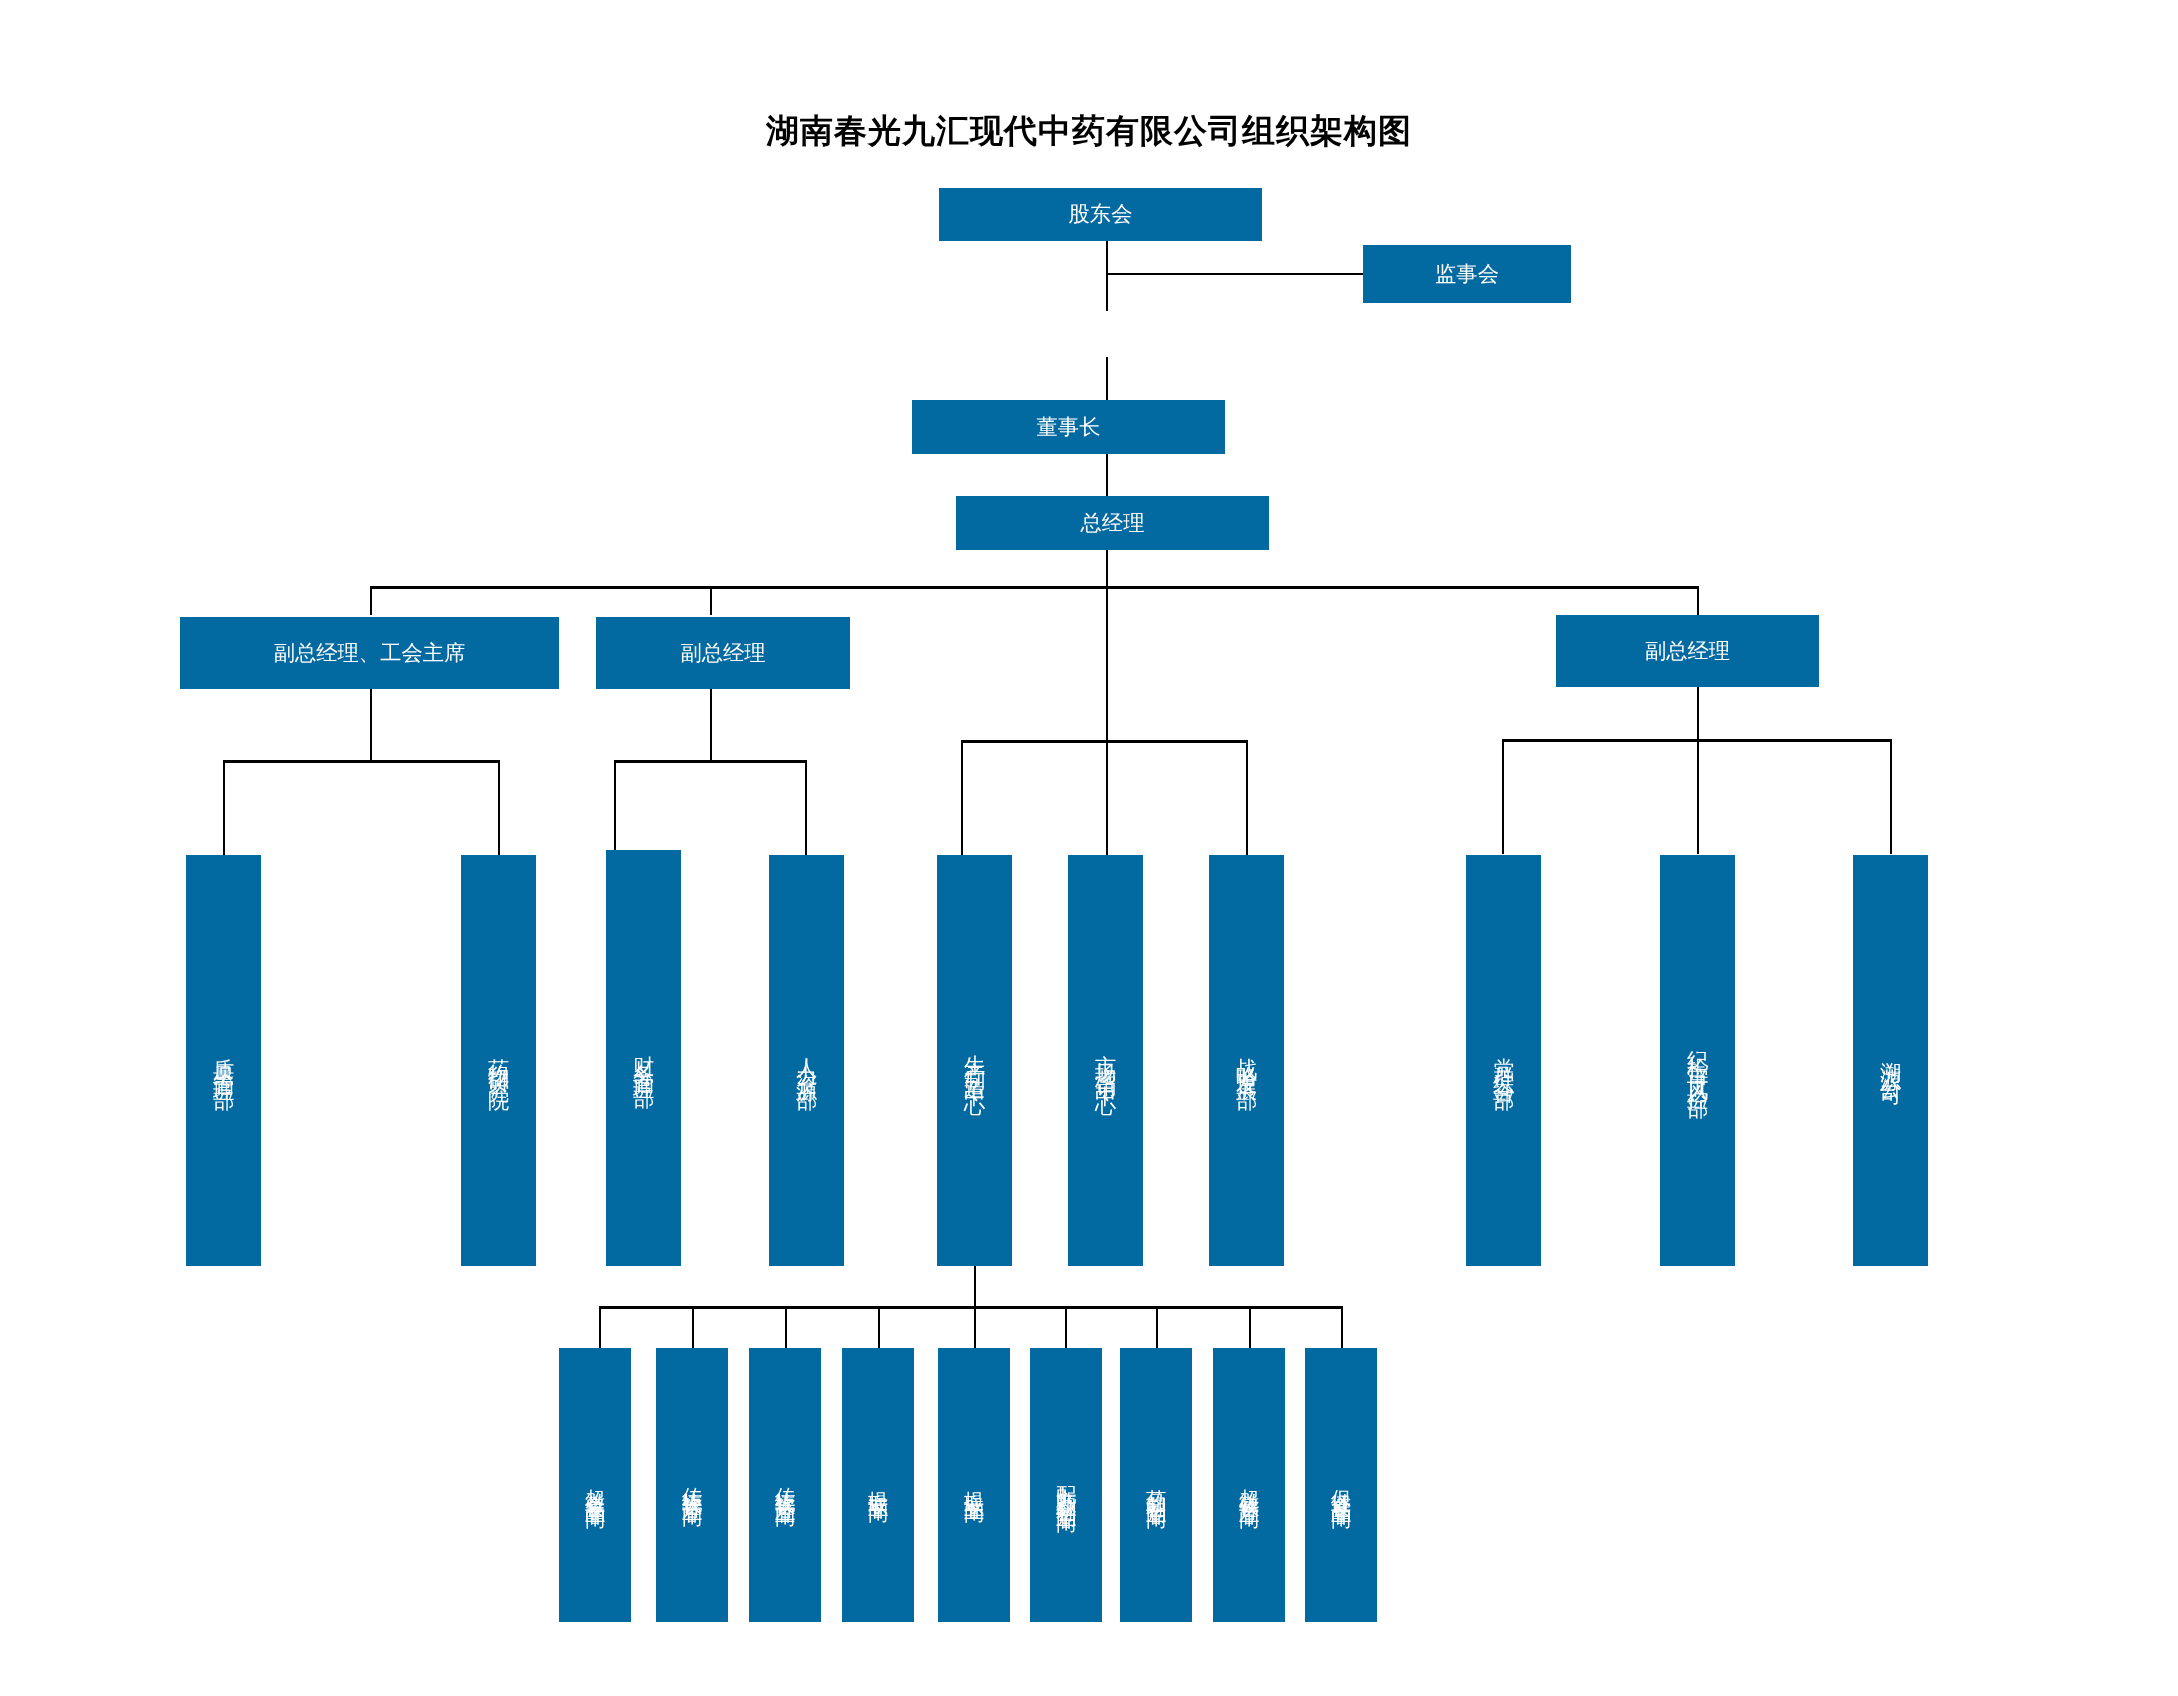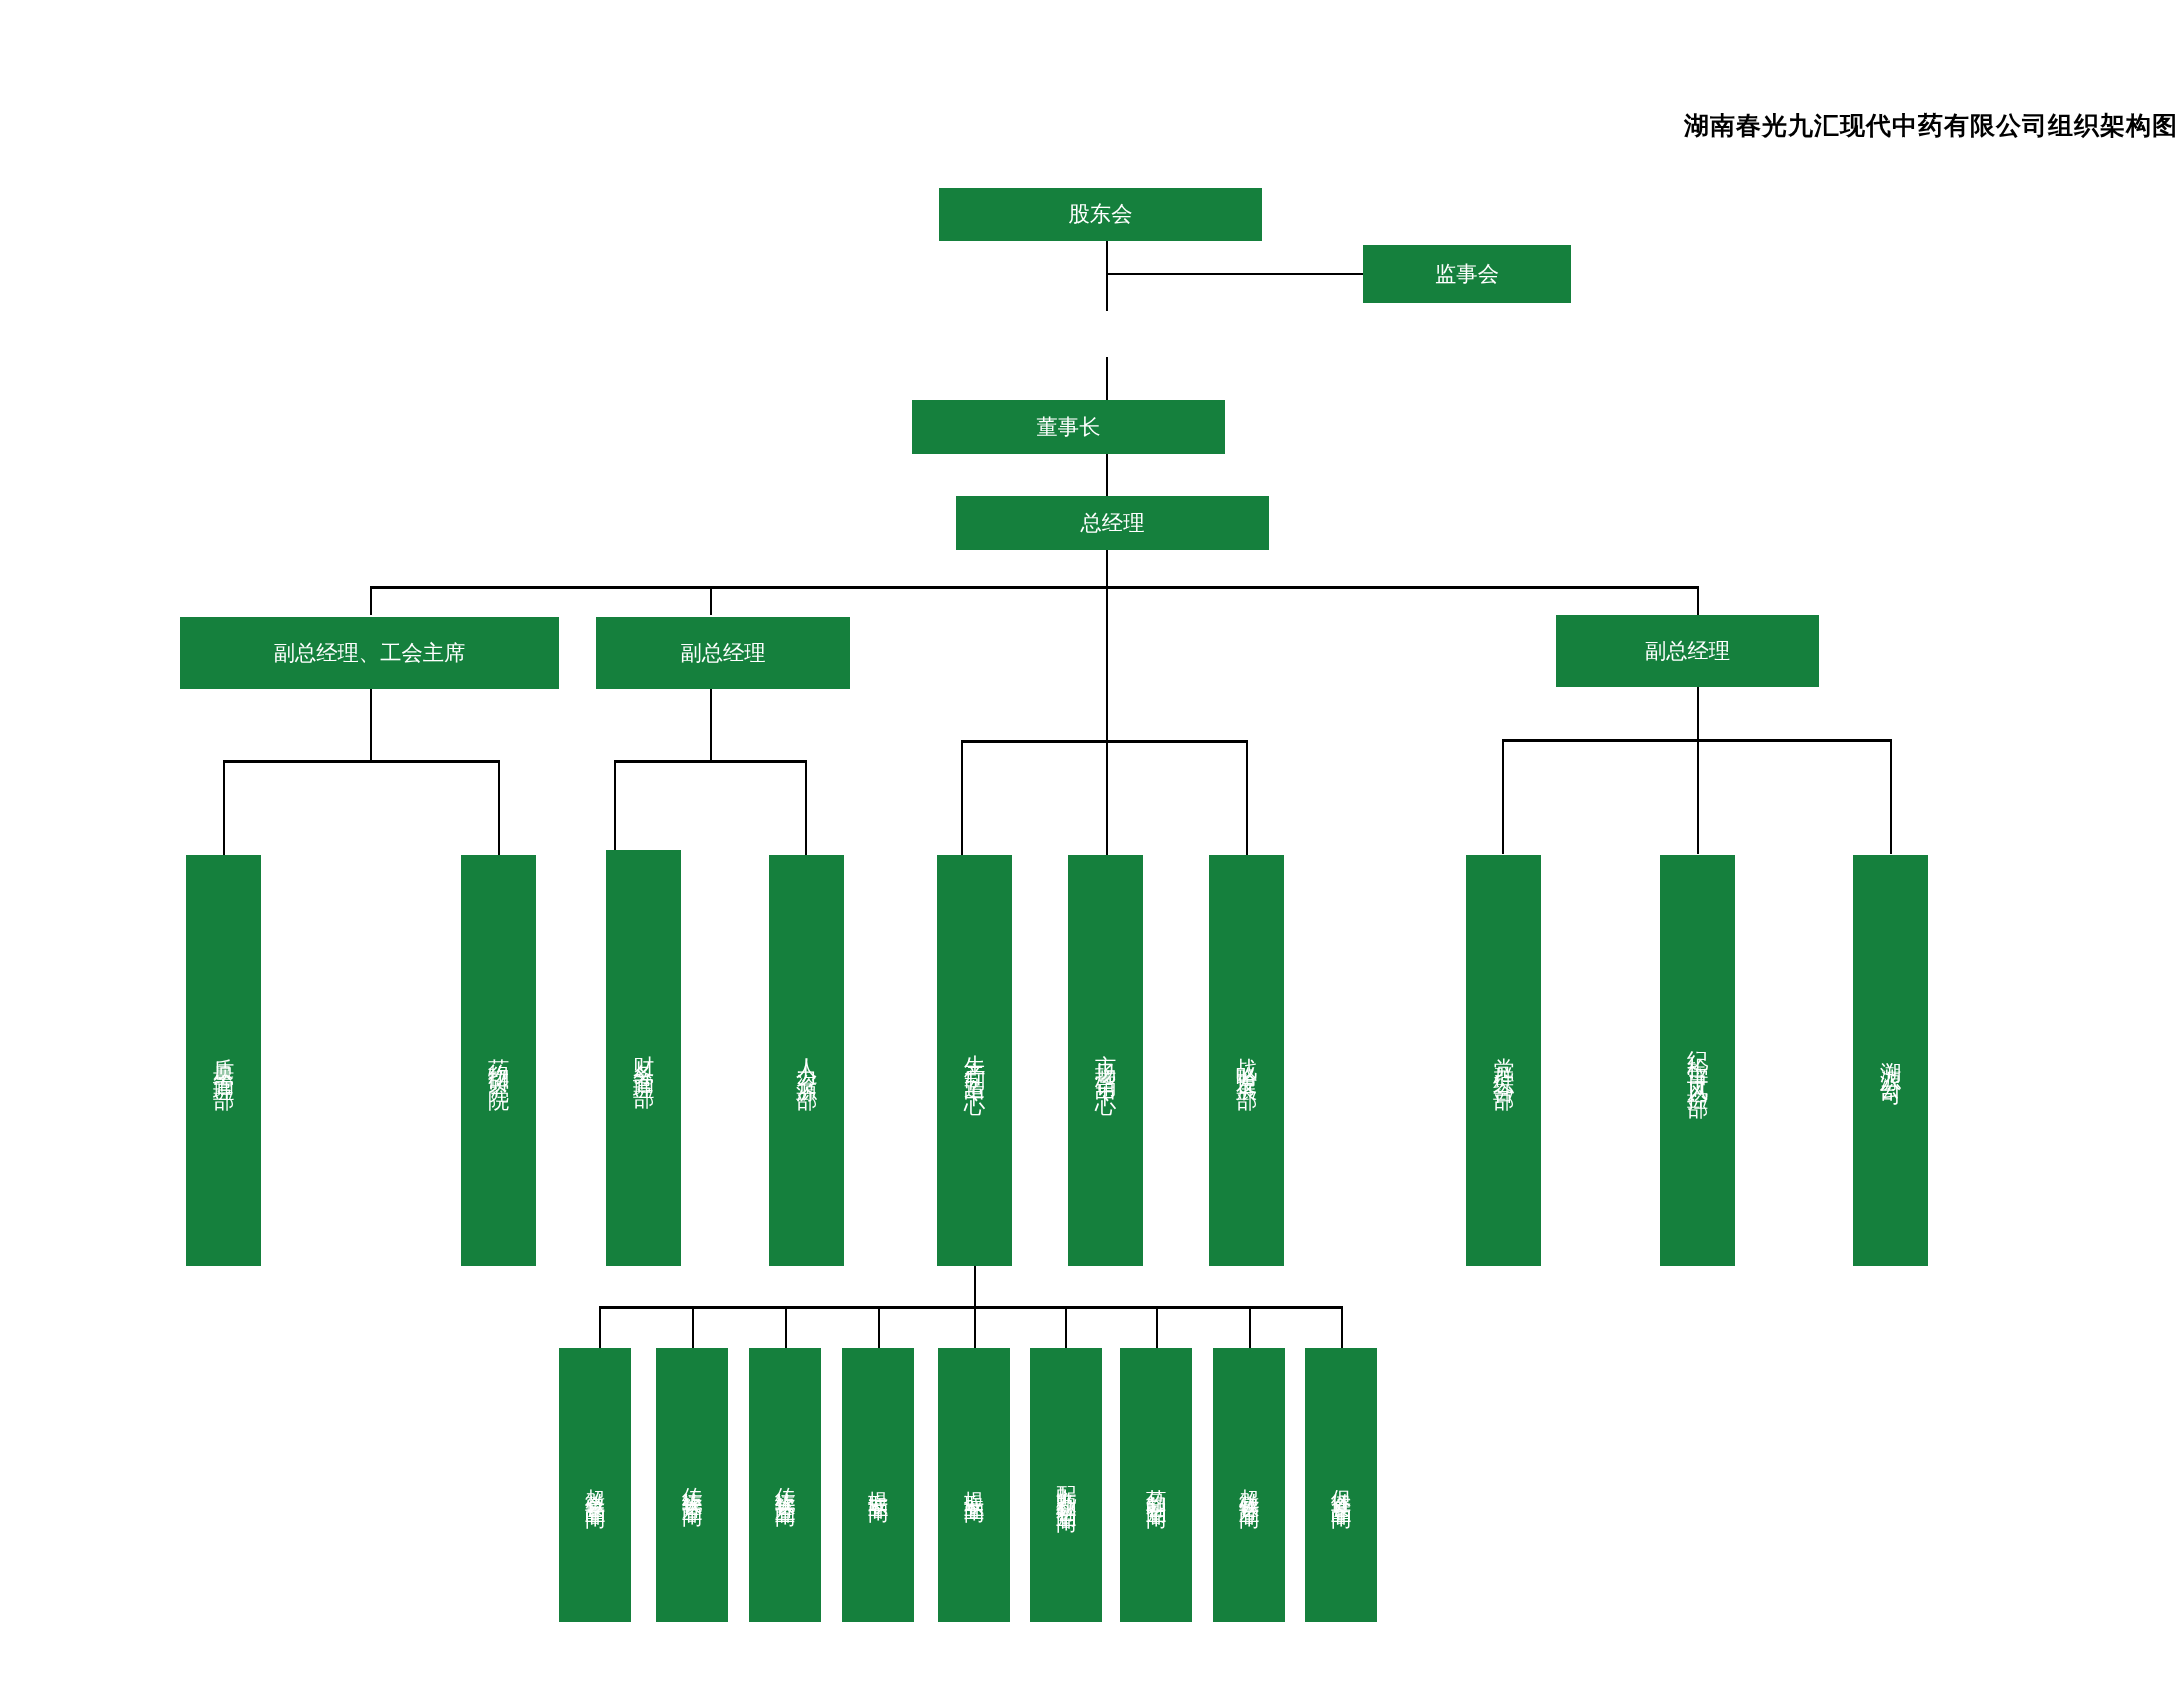--- a/index.html
+++ b/index.html
@@ -6,32 +6,32 @@
   body{
     font-family:"DejaVu Sans","Liberation Sans",sans-serif;
     width:2178px;height:1696px;position:relative;overflow:hidden;
   }
   #stage{position:absolute;left:0;top:0;width:2178px;height:1696px;}
 
   
   .title{
     position:absolute;
     left:0;right:0;top:109px;
-    text-align:right;
-    font-size:25px;
+    text-align:center;
+    font-size:33px;
     font-weight:bold;
     color:#000000;
     letter-spacing:1px;
     white-space:nowrap;
   }
 
   
   .node{
     position:absolute;
-    background:#15803d;
+    background:#0369a1;
     color:#ffffff;
     box-sizing:border-box;
     display:flex;
     align-items:center;
     justify-content:center;
     line-height:1.25;
     z-index:3;
   }
   .node.h{          
     font-size:21.3px;

